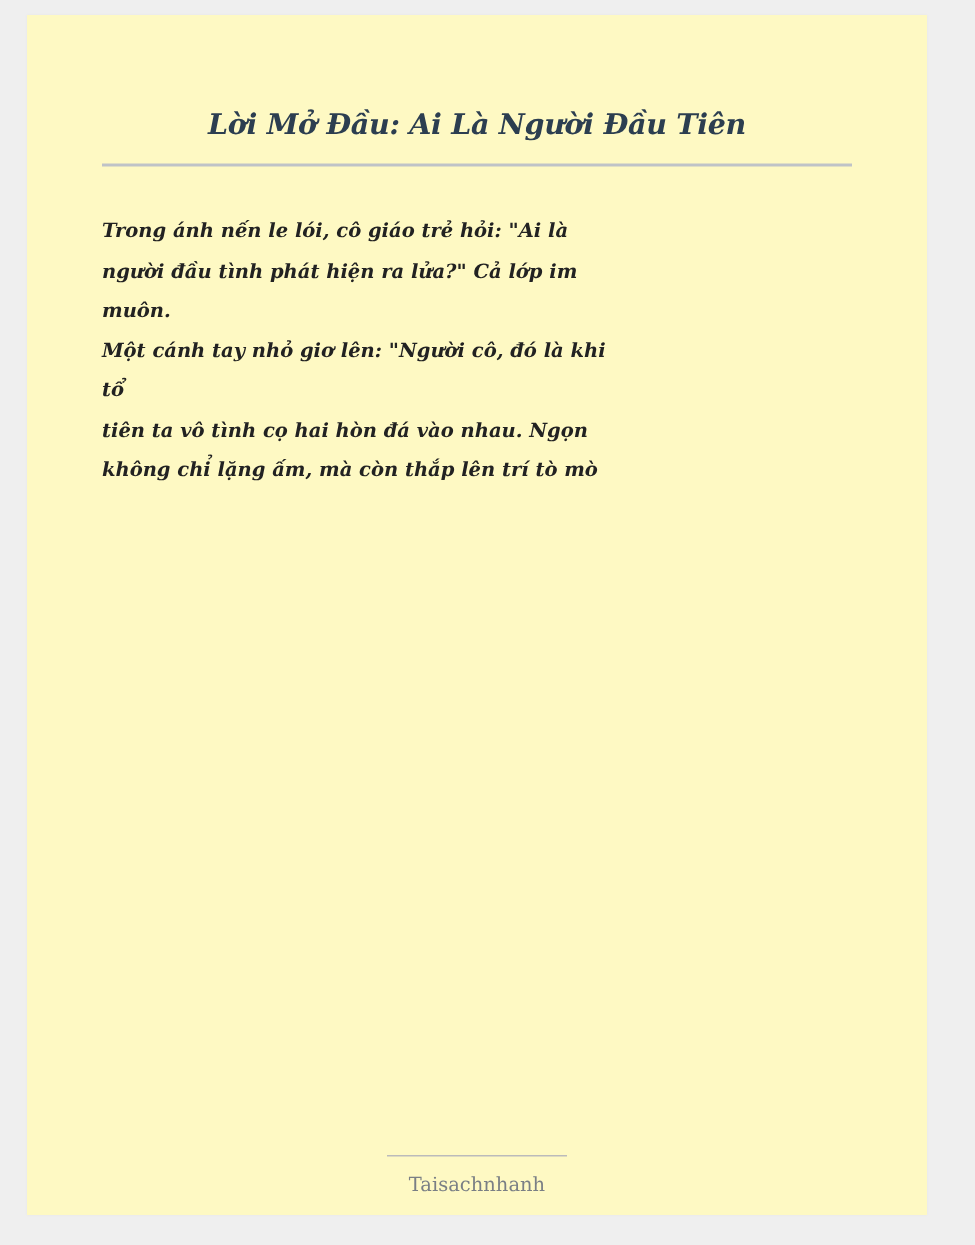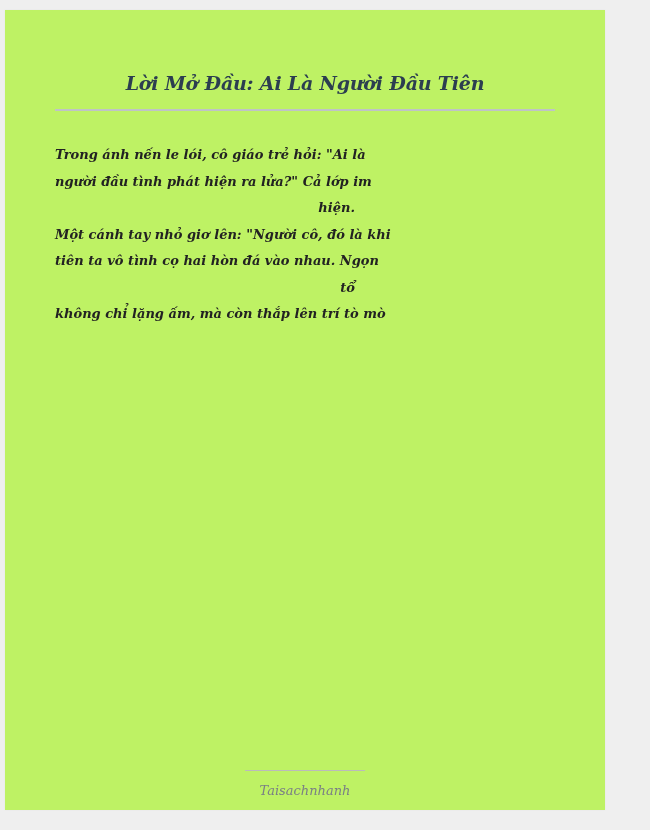--- a/index.html
+++ b/index.html
@@ -5,25 +5,25 @@
     html, body {
       margin: 0;
       padding: 0;
       background: #efefef;
       width: 650px;
       height: 830px;
       overflow: hidden;
     }
     .page {
       position: absolute;
-      left: 5px;
+      left: 18px;
       top: 10px;
       width: 600px;
       height: 800px;
-      background: #bef264;
+      background: #fef9c3;
       box-shadow: 0 0 2px rgba(0,0,0,0.04);
     }
     .title {
       position: absolute;
       left: 50px;
       top: 62px;
       width: 500px;
       text-align: center;
       font-family: "DejaVu Serif", serif;
       font-style: italic;
@@ -48,54 +48,52 @@
       font-family: "DejaVu Serif", serif;
       font-style: italic;
       font-weight: bold;
       font-size: 13px;
       line-height: 26.5px;
       color: #222;
     }
     .body-text .line {
       display: block;
       white-space: nowrap;
-      text-align: right;
     }
     .footer-rule {
       position: absolute;
       left: 240px;
       top: 760px;
       width: 120px;
       height: 1px;
       background: #bbbbbb;
     }
     .footer-text {
       position: absolute;
       left: 200px;
       top: 773px;
       width: 200px;
       text-align: center;
       font-family: "DejaVu Serif", serif;
-      font-style: italic;
       font-size: 13px;
       color: #7a7f85;
     }
   </style>
 </head>
 <body>
 
 <div class="page">
   <div class="title">Lời Mở Đầu: Ai Là Người Đầu Tiên</div>
   <div class="title-rule"></div>
 
   <div class="body-text">
     <span class="line">Trong ánh nến le lói, cô giáo trẻ hỏi: "Ai là</span>
     <span class="line">người đầu tình phát hiện ra lửa?" Cả lớp im</span>
-    <span class="line">hiện.</span>
+    <span class="line">muôn.</span>
     <span class="line">Một cánh tay nhỏ giơ lên: "Người cô, đó là khi</span>
+    <span class="line">tổ</span>
     <span class="line">tiên ta vô tình cọ hai hòn đá vào nhau. Ngọn</span>
-    <span class="line">tổ</span>
     <span class="line">không chỉ lặng ấm, mà còn thắp lên trí tò mò</span>
   </div>
 
   <div class="footer-rule"></div>
   <div class="footer-text">Taisachnhanh</div>
 </div>
 
 </body></html>

